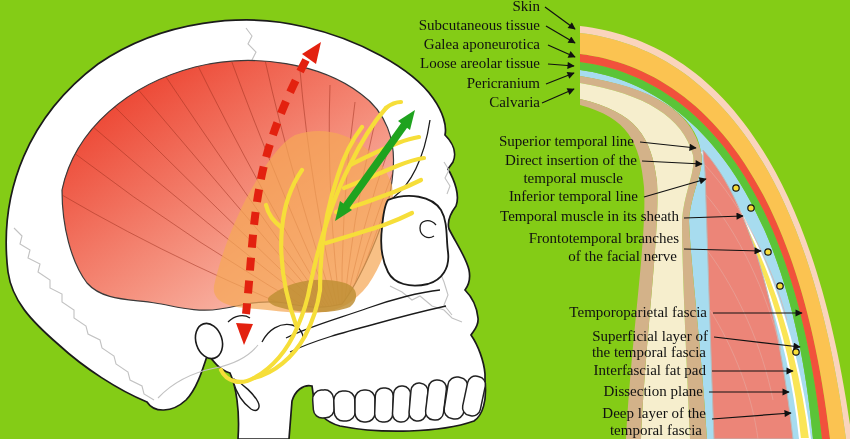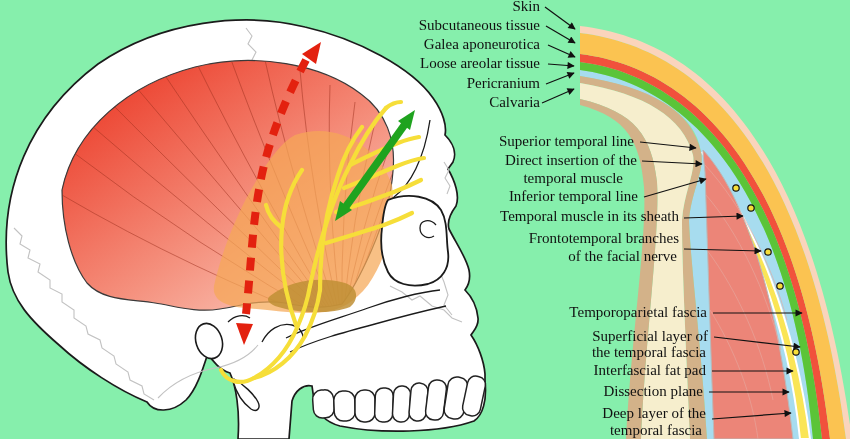--- a/index.html
+++ b/index.html
@@ -1,16 +1,16 @@
 <!DOCTYPE html>
 <html><head>
 <meta charset="utf-8">
 <style>
   html,body{margin:0;padding:0;background:#fff;}
-  .stage{position:relative;width:850px;height:439px;background:#86efac;overflow:hidden;}
+  .stage{position:relative;width:850px;height:439px;background:#84cc16;overflow:hidden;}
   svg{display:block;}
   text{font-family:"Liberation Serif","DejaVu Serif",serif;font-size:15px;fill:#111;}
   .lbl{white-space:pre;}
   .callout{stroke:#111;stroke-width:1.2;fill:none;}
   .outline{stroke:#1b1b1b;stroke-width:1.7;fill:#fff;}
   .thin{stroke:#1b1b1b;stroke-width:1.3;fill:none;}
   .suture{stroke:#c2c2c2;stroke-width:1.1;fill:none;}
   .tooth{fill:#fff;stroke:#222;stroke-width:1.5;}
 </style>
 </head>

